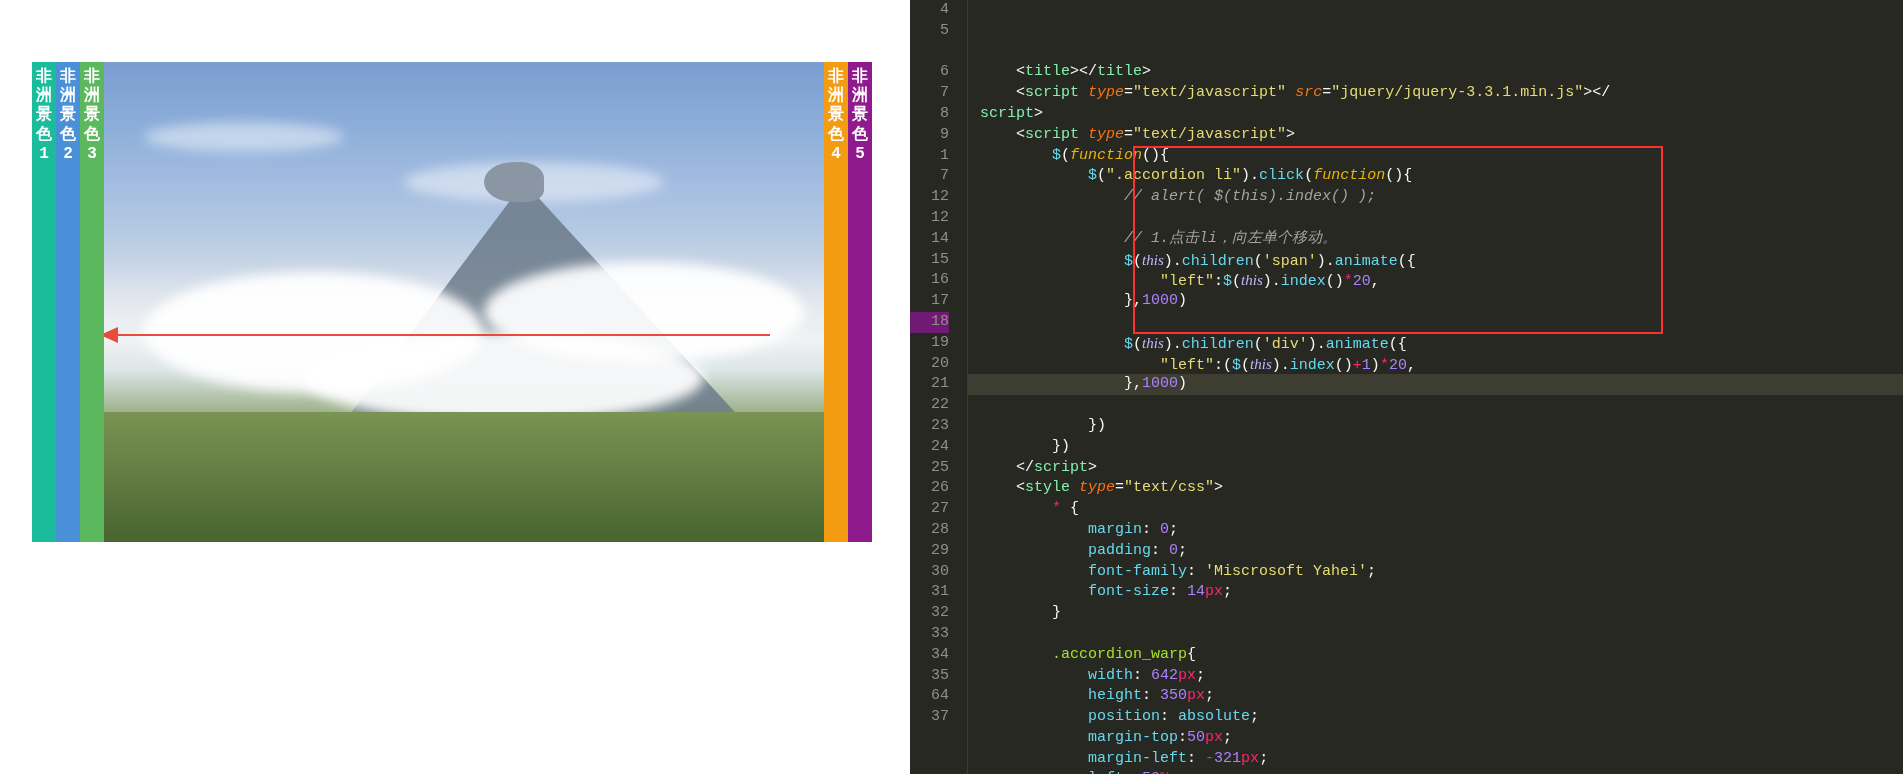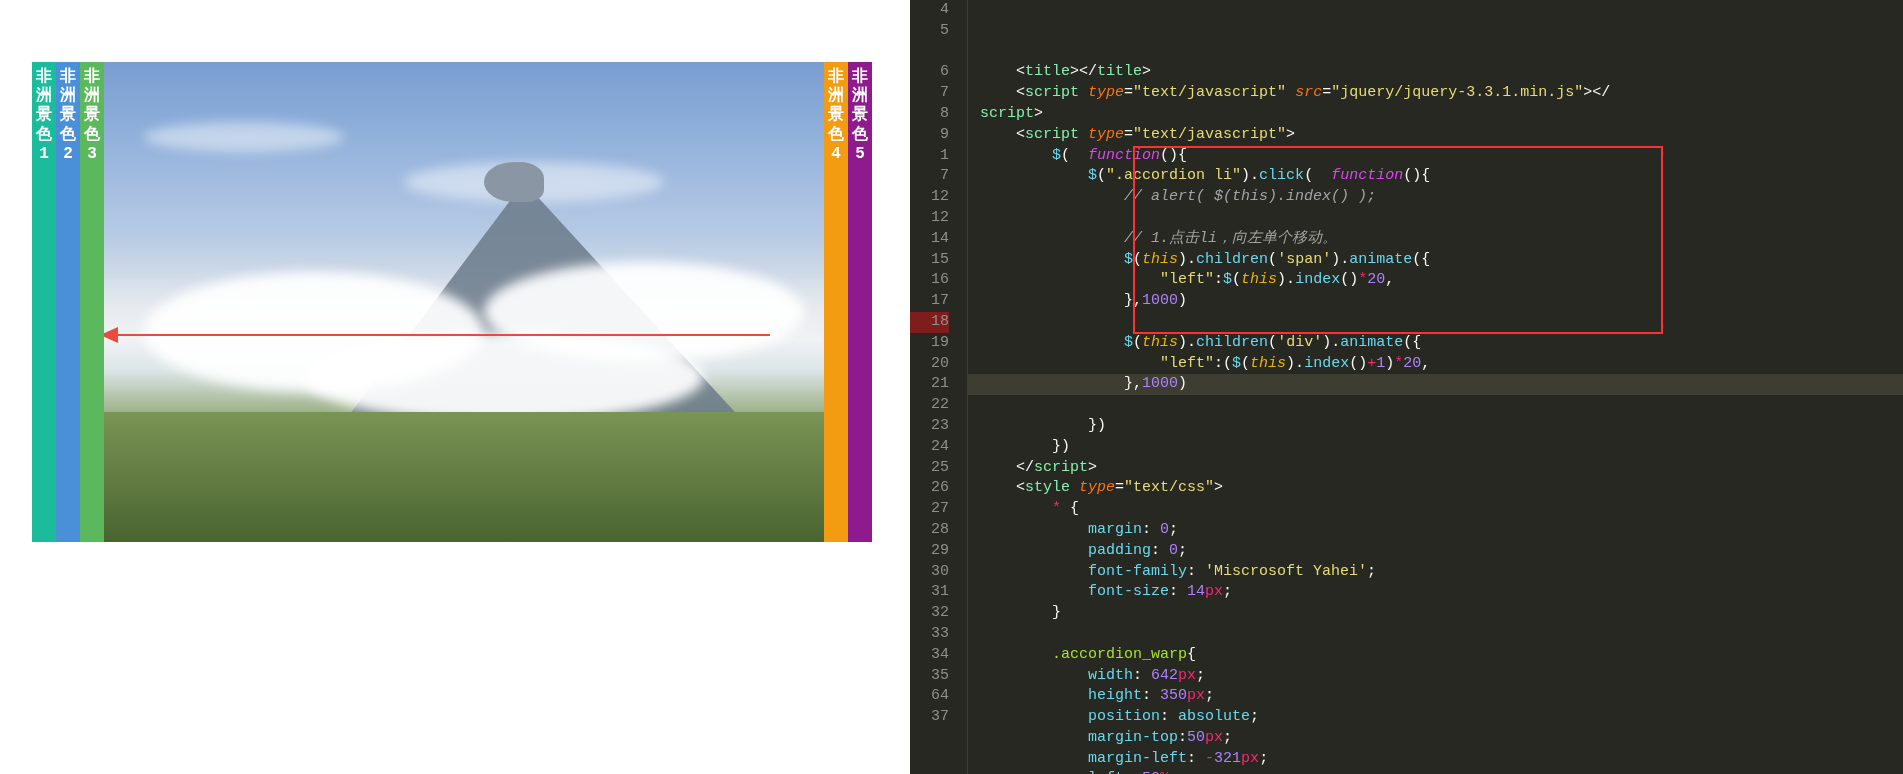--- a/index.html
+++ b/index.html
@@ -158,23 +158,23 @@
 .code-line.highlighted {
   background: #3e3d32;
   margin-left: -12px;
   padding-left: 12px;
 }
 
 
 .tag { color: #86efac; }
 .attr { color: #f97316; font-style: italic; }
 .str { color: #e6db74; }
-.kw { color: #d946ef; font-style: italic; margin-left: 18px; }
+.kw { color: #eab308; font-style: italic; }
 .fn { color: #66d9ef; }
-.var { color: #eab308; font-style: italic; }
+.var { color: #c4b5fd; font-style: italic; font-family: Liberation Serif, serif; }
 .num { color: #ae81ff; }
 .op { color: #f92672; }
 .punc { color: #f8f8f2; }
 .comment { color: #a3a3a3; font-style: italic; }
 .sel { color: #a6e22e; text-align: right; }
 .prop { color: #66d9ef; }
 
 .red-box {
   position: absolute;
   border: 2px solid #ff3030;
@@ -252,21 +252,21 @@
       <div class="ln">8</div>
       <div class="ln">9</div>
       <div class="ln">1</div>
       <div class="ln">7</div>
       <div class="ln">12</div>
       <div class="ln">12</div>
       <div class="ln">14</div>
       <div class="ln">15</div>
       <div class="ln">16</div>
       <div class="ln">17</div>
-      <div class="ln" style="background: #7f1d1d;">18</div>
+      <div class="ln" style="background: #701a75;">18</div>
       <div class="ln">19</div>
       <div class="ln">20</div>
       <div class="ln">21</div>
       <div class="ln">22</div>
       <div class="ln">23</div>
       <div class="ln">24</div>
       <div class="ln">25</div>
       <div class="ln">26</div>
       <div class="ln">27</div>
       <div class="ln">28</div>

